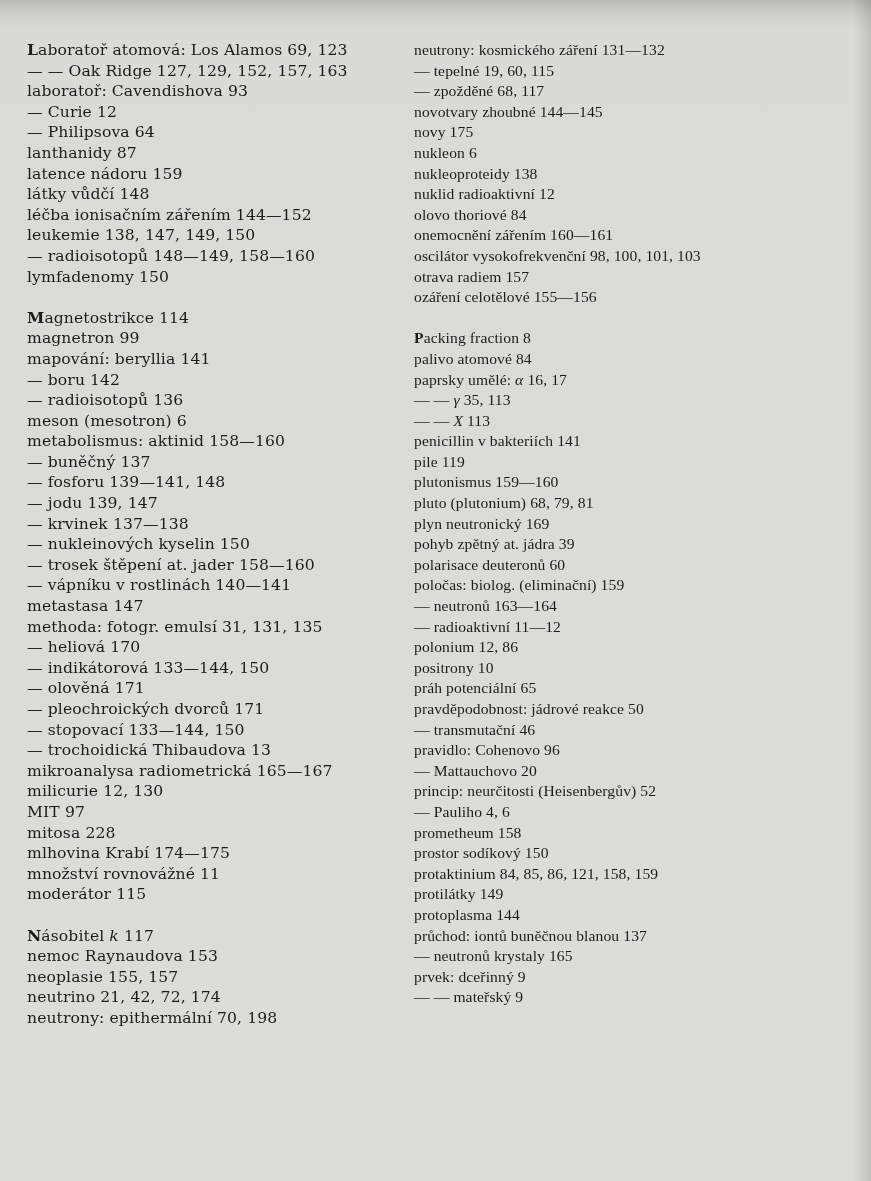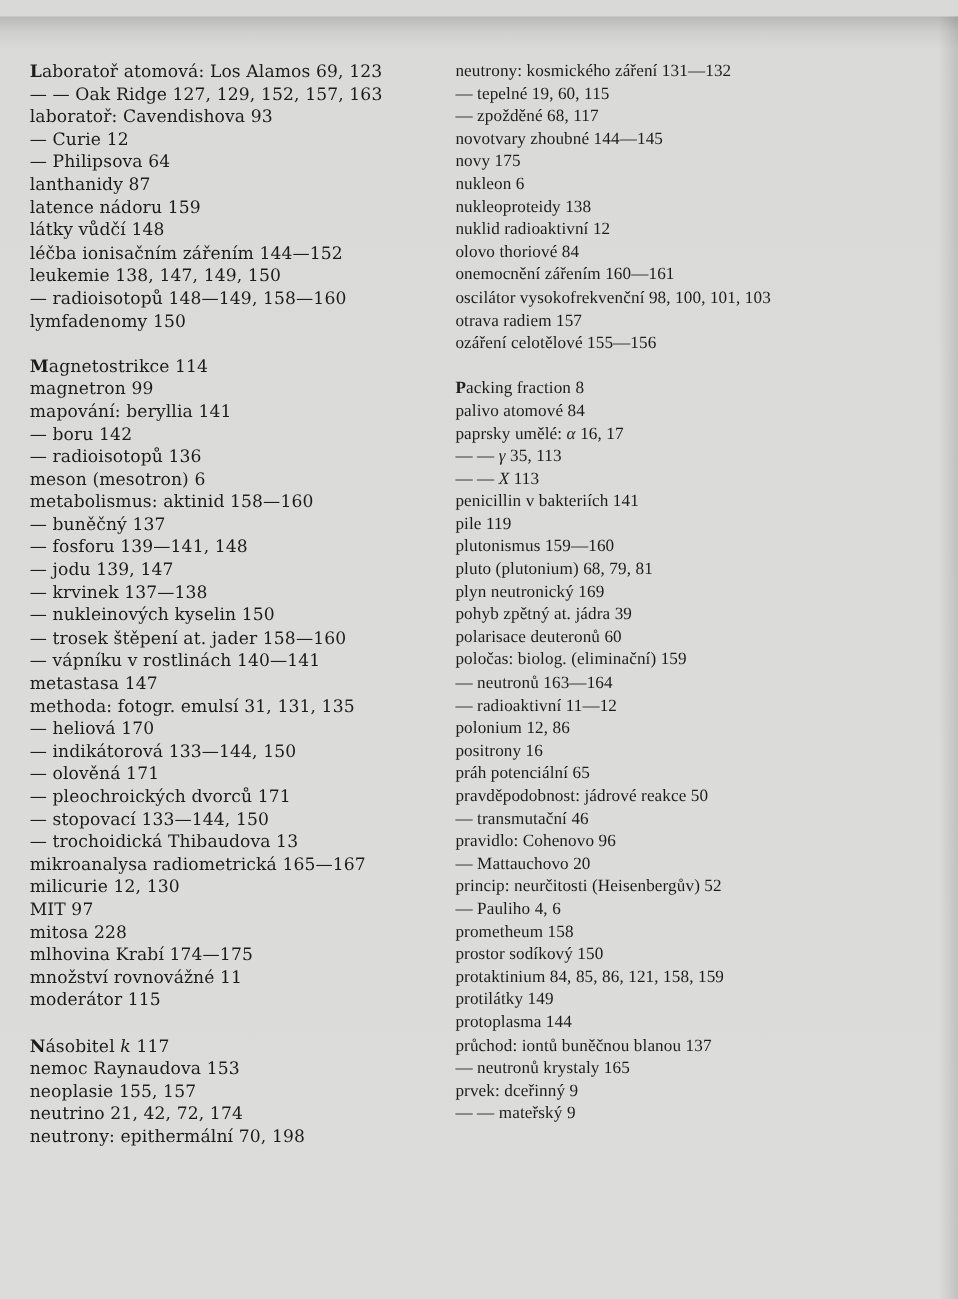--- a/index.html
+++ b/index.html
@@ -13,21 +13,20 @@
       background: #d9d9d7;
       position: relative;
       font-family: "DejaVu Serif", "Liberation Serif", serif;
       color: #1c1c1c;
     }
     .page {
       position: absolute;
       inset: 0;
       background:
         linear-gradient(to bottom, #b9b9b7 0px, #cfcfcd 14px, #dadad8 30px, #dcdcda 100%);
-      margin-top: 15px;
     }
     .page::after {
       content: "";
       position: absolute;
       top: 0; right: 0; bottom: 0;
       width: 18px;
       background: linear-gradient(to right, rgba(0,0,0,0), rgba(0,0,0,0.12));
     }
     .column {
       position: absolute;
@@ -123,21 +122,21 @@
       <div class="entry">pile 119</div>
       <div class="entry">plutonismus 159—160</div>
       <div class="entry">pluto (plutonium) 68, 79, 81</div>
       <div class="entry">plyn neutronický 169</div>
       <div class="entry">pohyb zpětný at. jádra 39</div>
       <div class="entry">polarisace deuteronů 60</div>
       <div class="entry">poločas: biolog. (eliminační) 159</div>
       <div class="entry">— neutronů 163—164</div>
       <div class="entry">— radioaktivní 11—12</div>
       <div class="entry">polonium 12, 86</div>
-      <div class="entry">positrony 16</div>
+      <div class="entry">positrony 10</div>
       <div class="entry">práh potenciální 65</div>
       <div class="entry">pravděpodobnost: jádrové reakce 50</div>
       <div class="entry">— transmutační 46</div>
       <div class="entry">pravidlo: Cohenovo 96</div>
       <div class="entry">— Mattauchovo 20</div>
       <div class="entry">princip: neurčitosti (Heisenbergův) 52</div>
       <div class="entry">— Pauliho 4, 6</div>
       <div class="entry">prometheum 158</div>
       <div class="entry">prostor sodíkový 150</div>
       <div class="entry">protaktinium 84, 85, 86, 121, 158, 159</div>

